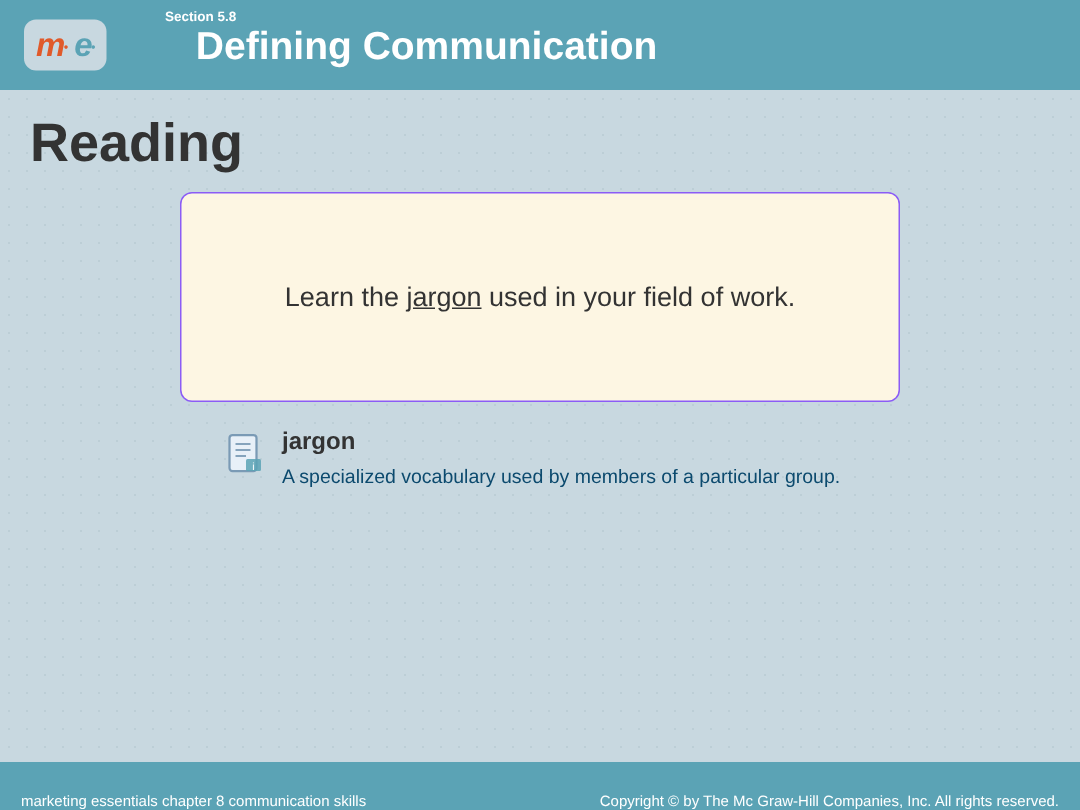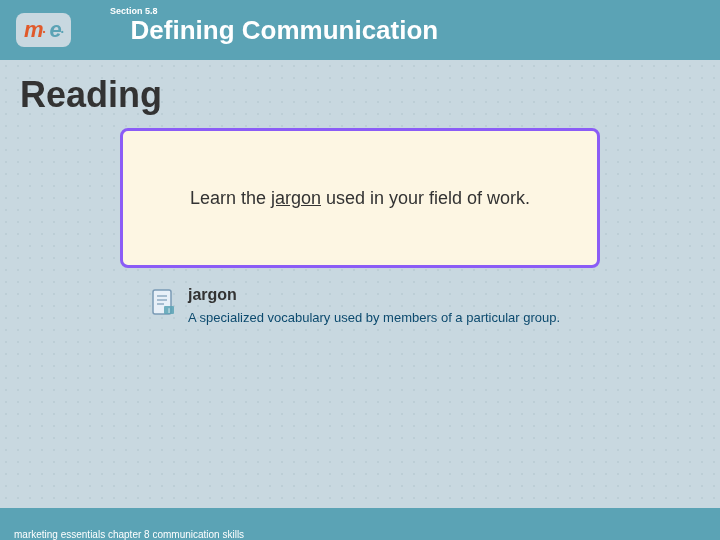--- a/index.html
+++ b/index.html
@@ -94,21 +94,21 @@
     
     .card-area {
       position: relative;
       z-index: 2;
       width: 480px;
       margin: 0 auto;
     }
 
     .reading-card {
       background-color: #fdf6e3;
-      border: 3px solid #8b5cf6;
+      border: 1px solid #8b5cf6;
       border-radius: 8px;
       padding: 40px 30px;
       text-align: right;
       width: 480px;
       min-height: 140px;
       display: flex;
       align-items: center;
       justify-content: center;
     }
 
@@ -222,13 +222,14 @@
       <div class="definition-content">
         <div class="definition-term">jargon</div>
         <div class="definition-text">A specialized vocabulary used by members of a particular group.</div>
       </div>
     </div>
   </div>
 </div>
 
 <div class="footer">
   <span class="footer-left">marketing essentials  chapter 8  communication skills</span>
+  <span class="footer-right">Copyright © by The Mc Graw-Hill Companies, Inc. All rights reserved.</span>
 </div>
 
 </body></html>

